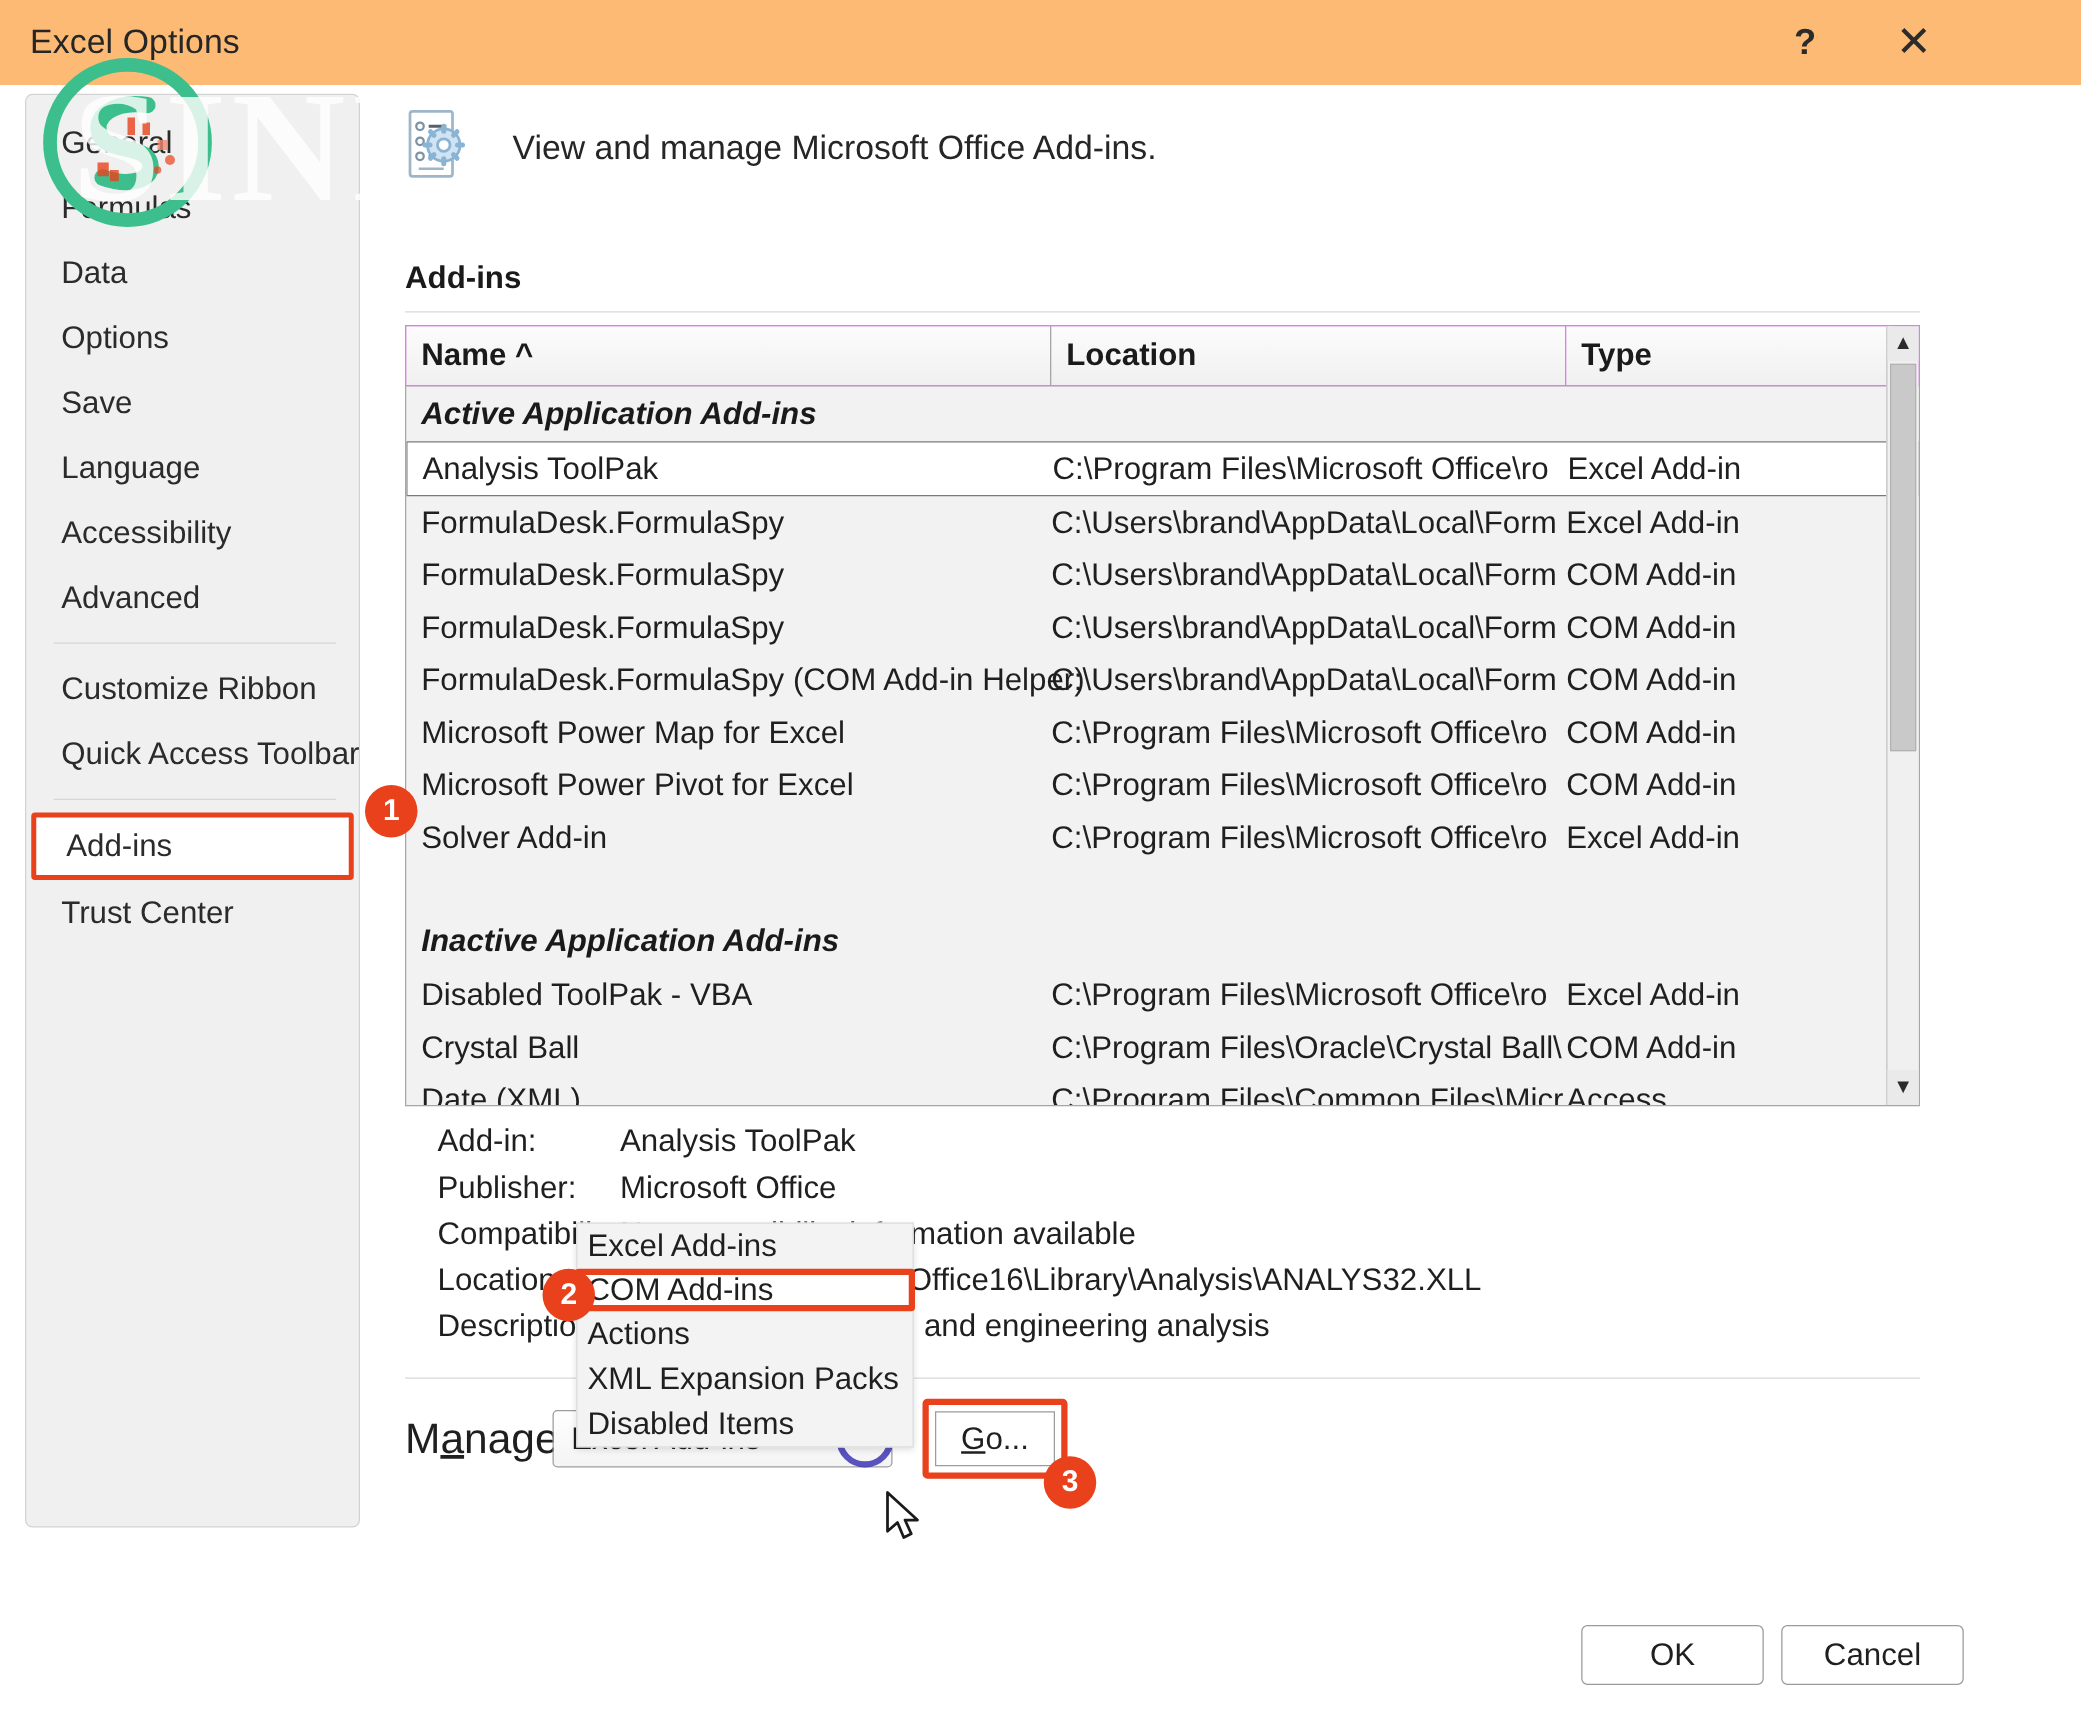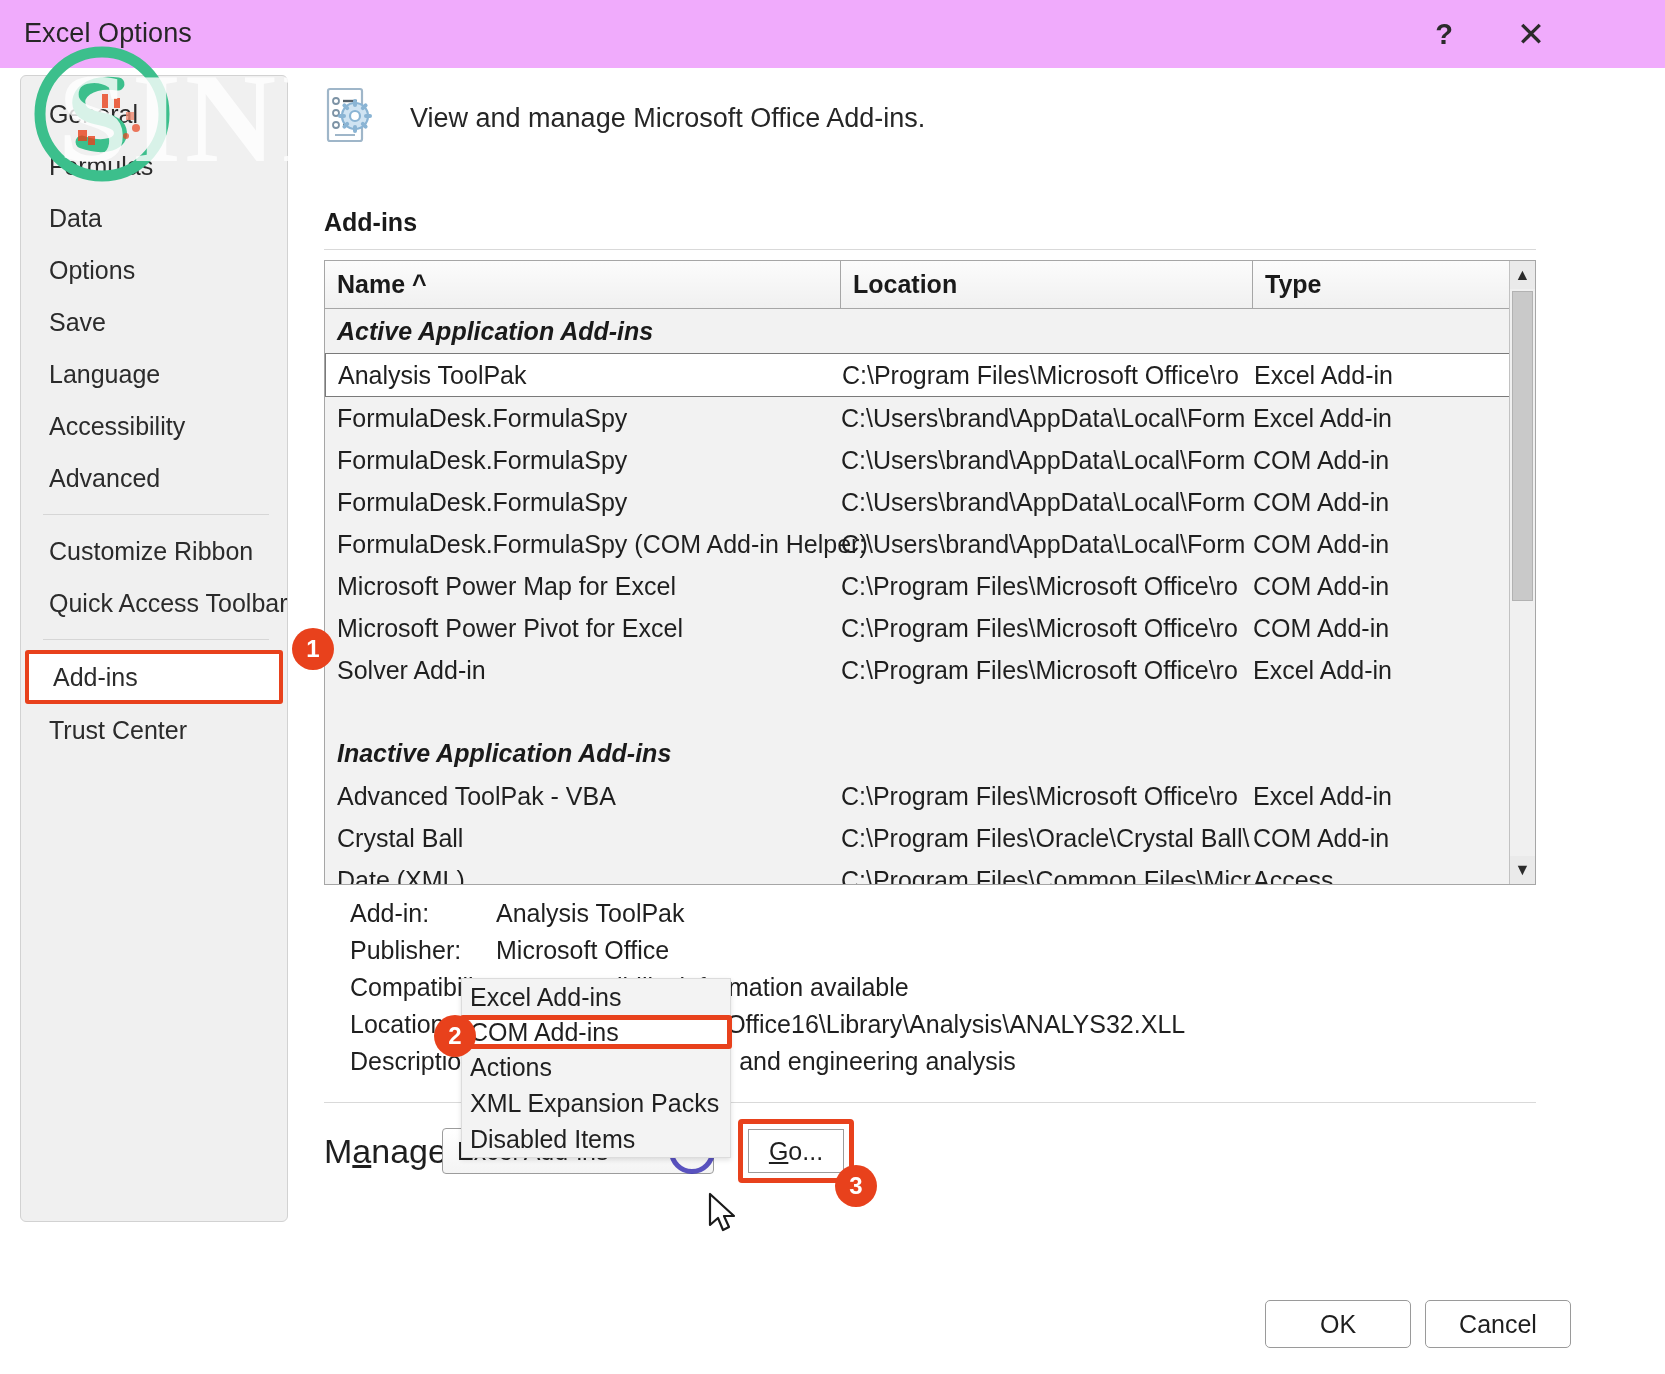--- a/index.html
+++ b/index.html
@@ -12,21 +12,21 @@
   }
   #root {
     position: relative;
     width: 1665px; height: 1374px;
     background: #ffffff;
   }
 
   
   #titlebar {
     position: absolute; left: 0; top: 0; width: 1665px; height: 68px;
-    background: #f0abfc;
+    background: #fdba74;
   }
   #dialog-title {
     position: absolute; left: 24px; top: 18px;
     font-size: 27px; color: #262626; letter-spacing: .1px;
   }
   .title-btn {
     position: absolute; top: 10px; width: 52px; height: 48px;
     display: flex; align-items: center; justify-content: center;
     color: #2b2b2b; font-size: 30px; line-height: 1;
   }
@@ -401,21 +401,21 @@
             <div class="cell c-type">COM Add-in</div>
           </div>
           <div class="data-row">
             <div class="cell c-name">Solver Add-in</div>
             <div class="cell c-loc">C:\Program Files\Microsoft Office\ro</div>
             <div class="cell c-type">Excel Add-in</div>
           </div>
           <div class="spacer-row"></div>
           <div class="group-row">Inactive Application Add-ins</div>
           <div class="data-row">
-            <div class="cell c-name">Advanced ToolPak - VBA</div>
+            <div class="cell c-name">Disabled ToolPak - VBA</div>
             <div class="cell c-loc">C:\Program Files\Microsoft Office\ro</div>
             <div class="cell c-type">Excel Add-in</div>
           </div>
           <div class="data-row">
             <div class="cell c-name">Crystal Ball</div>
             <div class="cell c-loc">C:\Program Files\Oracle\Crystal Ball\</div>
             <div class="cell c-type">COM Add-in</div>
           </div>
           <div class="data-row">
             <div class="cell c-name">Date (XML)</div>

